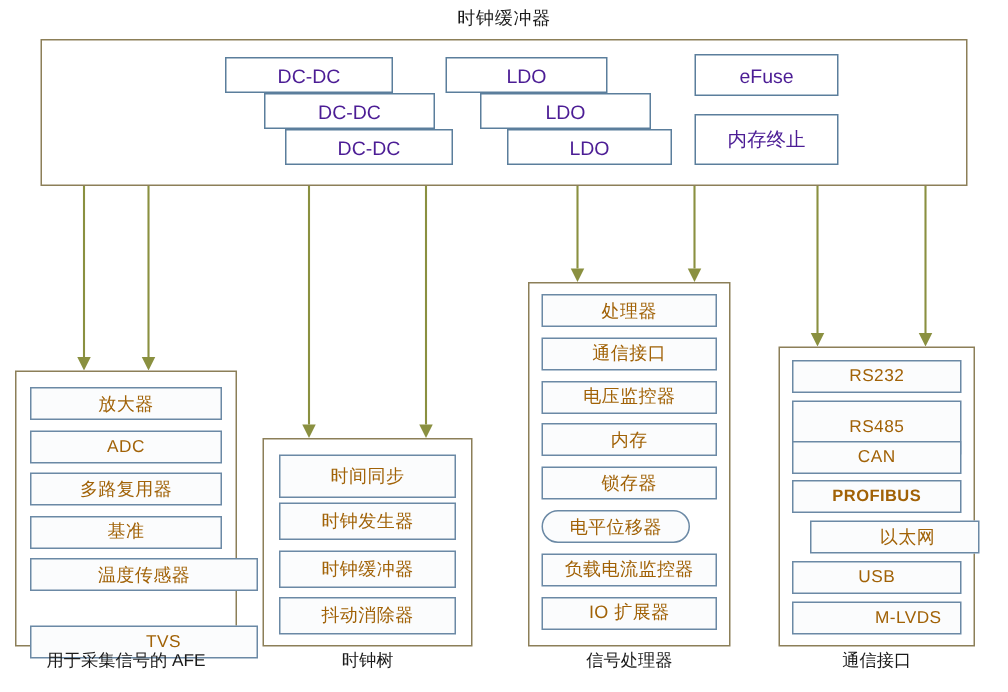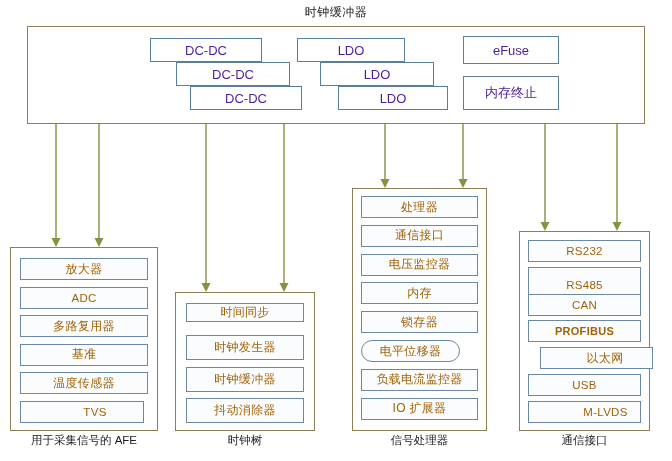--- a/index.html
+++ b/index.html
@@ -154,28 +154,28 @@
         <polygon points="612.5,222 621.5,222 617,231" fill="#8a9040"></polygon>
       </g>
     </svg>
 
   <div class="group-box" style="left:10px; top:247px; width:148px; height:184px;"></div>
   <div id="grp-afe-items">
       <div class="comp cn" style="left: 20px; width: 128px; top: 258px; height: 22px;">放大器</div>
       <div class="comp" style="left: 20px; width: 128px; top: 286.6px; height: 22px;">ADC</div>
       <div class="comp cn" style="left: 20px; width: 128px; top: 315.2px; height: 22px;">多路复用器</div>
       <div class="comp cn" style="left: 20px; width: 128px; top: 343.8px; height: 22px;">基准</div>
-      <div class="comp cn" style="left: 20px; width: 128px; top: 372.4px; height: 22px;">温度传感器</div>
-      <div class="comp" style="left: 20px; width: 124px; top: 401px; height: 22px; padding-left: 26px;">TVS</div>
+      <div class="comp cn" style="left: 20px; width: 152px; top: 372.4px; height: 22px;">温度传感器</div>
+      <div class="comp" style="left: 20px; width: 152px; top: 417px; height: 22px; padding-left: 26px;">TVS</div>
     </div>
   <div class="caption" style="left:10px; top:433px; width:148px;">用于采集信号的 AFE</div>
 
   <div class="group-box" style="left:175px; top:292px; width:140px; height:139px;"></div>
   <div id="grp-clock-items">
-      <div class="comp cn" style="left: 186px; width: 118px; top: 303px; height: 19px;">时间同步</div>
+      <div class="comp cn" style="left: 186px; width: 118px; top: 303px; height: 29px;">时间同步</div>
       <div class="comp cn" style="left: 186px; width: 118px; top: 334.8px; height: 25px;">时钟发生器</div>
       <div class="comp cn" style="left: 186px; width: 118px; top: 366.6px; height: 25px;">时钟缓冲器</div>
       <div class="comp cn" style="left: 186px; width: 118px; top: 398.4px; height: 25px;">抖动消除器</div>
     </div>
   <div class="caption" style="left:175px; top:433px; width:140px;">时钟树</div>
 
   <div class="group-box" style="left:352px; top:188px; width:135px; height:243px;"></div>
   <div id="grp-sp-items">
       <div class="comp cn" style="left: 361px; width: 117px; top: 196px; height: 22px;">处理器</div>
       <div class="comp cn" style="left: 361px; width: 117px; top: 224.8px; height: 22px;">通信接口</div>

